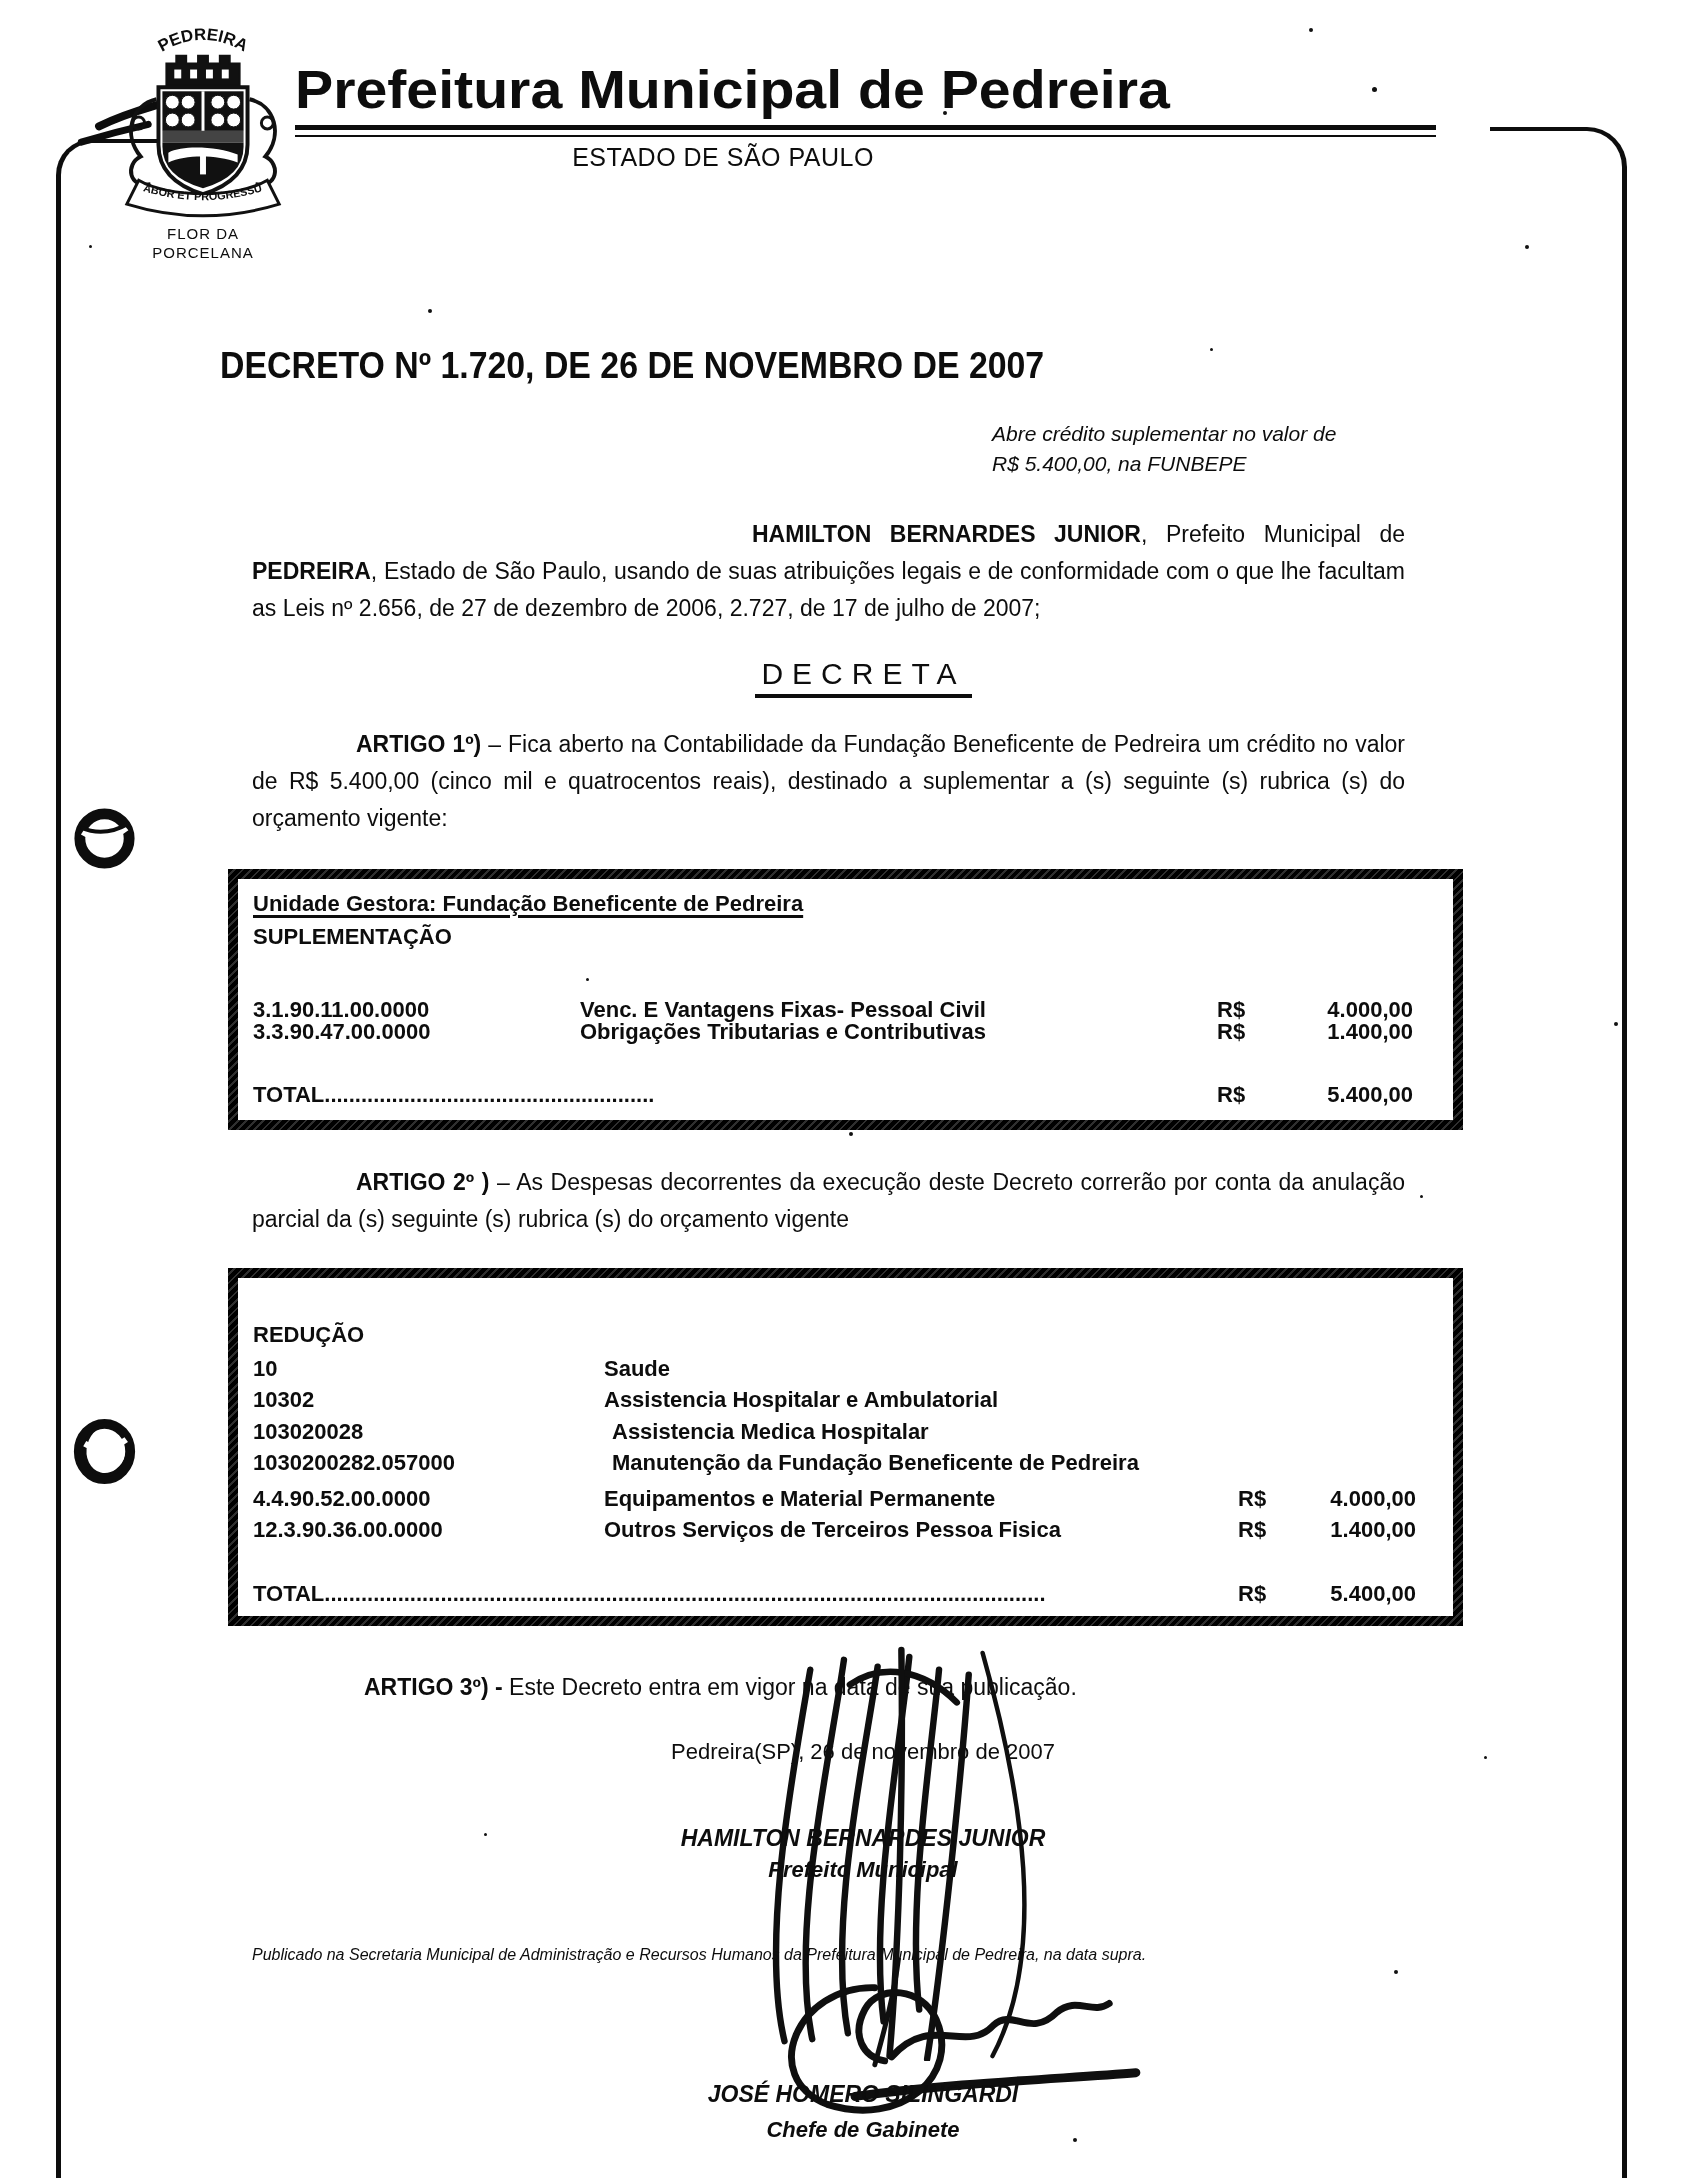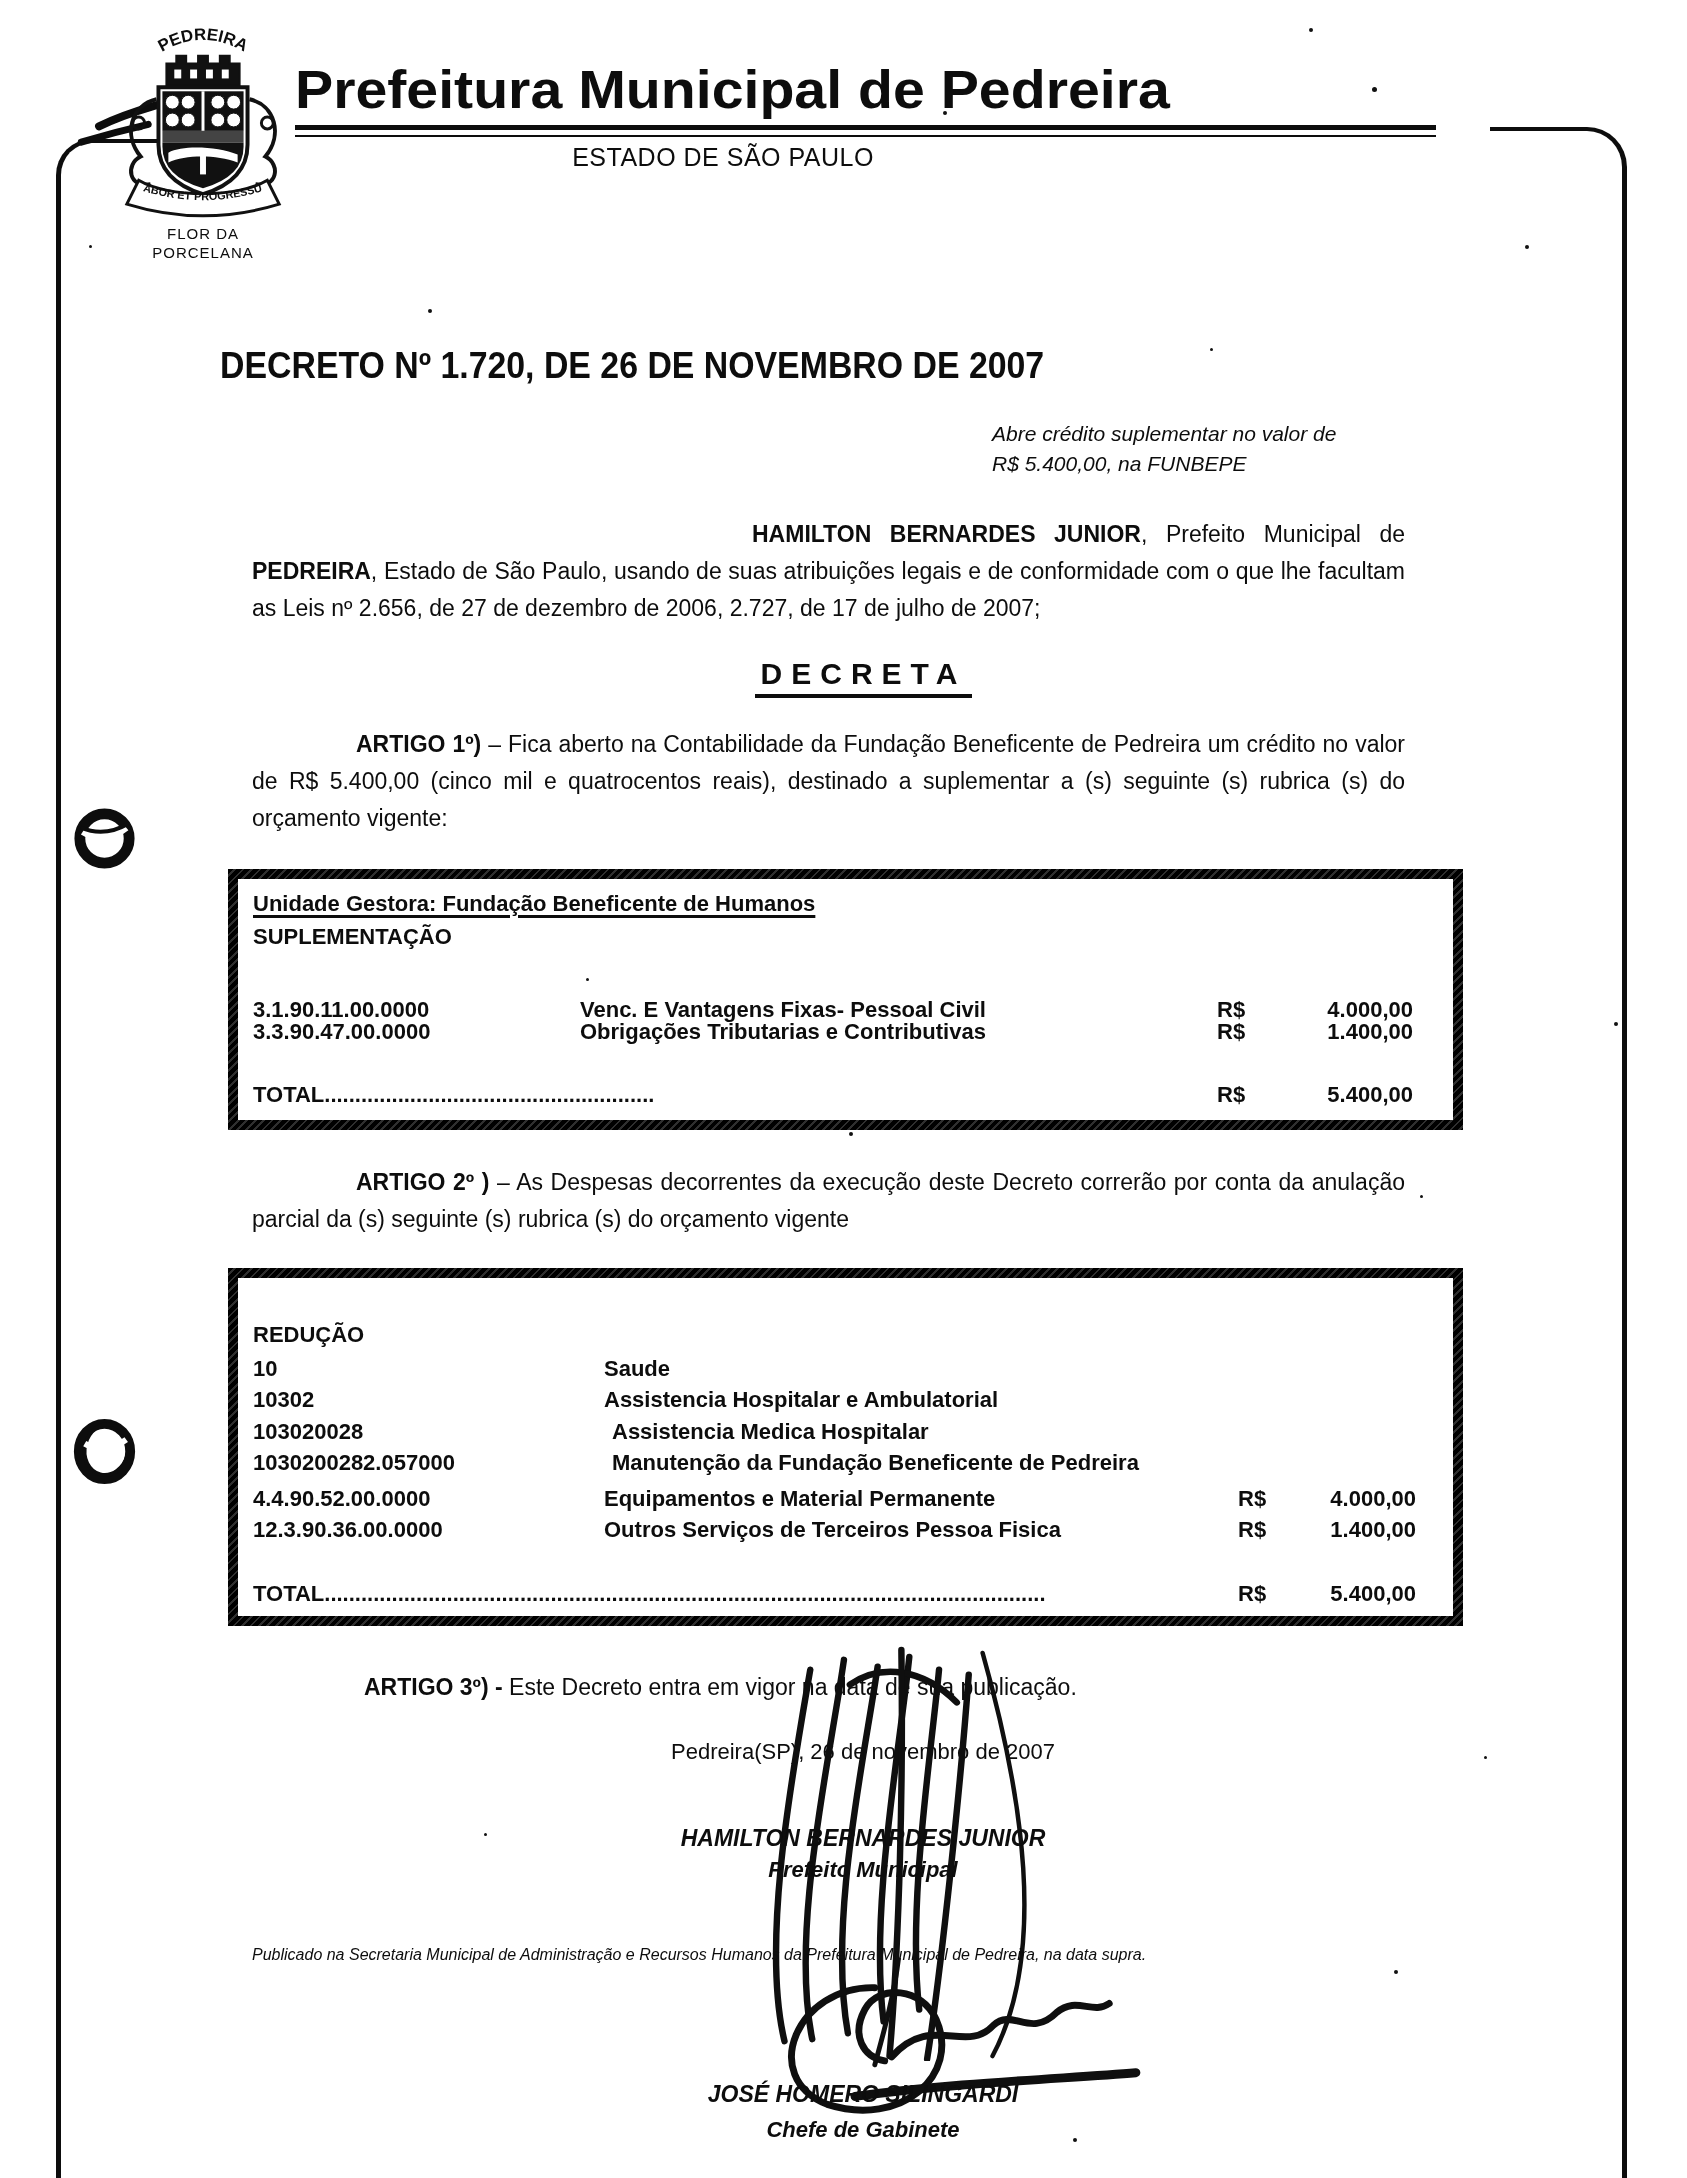--- a/index.html
+++ b/index.html
@@ -31,21 +31,21 @@
 
   .par{position:absolute;left:252px;width:1153px;font-size:23px;line-height:37px;
     text-align:justify;}
   .par .lbl{font-weight:bold;}
   .preamble{top:516px;text-indent:500px;}
   .artigo1{top:726px;text-indent:104px;}
   .artigo2{top:1164px;text-indent:104px;}
   .artigo3{top:1669px;text-indent:112px;text-align:left;}
 
   .decreta-wrap{position:absolute;left:0;top:657px;width:1727px;text-align:center;}
-  .decreta{display:inline-block;font-size:30px;font-weight:bold;letter-spacing:9px;
+  .decreta{display:inline-block;font-size:30px;font-weight:normal;letter-spacing:9px;
     padding:0 6px 3px 6px;border-bottom:4px solid #0d0d0d;}
 
   
   .box{position:absolute;left:228px;width:1235px;background:#fff;box-sizing:border-box;
     border:10px solid #1a1a1a;
     border-image:repeating-linear-gradient(135deg,#000 0 4px,#2f2f2f 4px 6px) 10;
     font-weight:bold;font-size:22px;}
   .box1{top:869px;height:261px;}
   .box2{top:1268px;height:358px;}
   .box-title{position:absolute;left:15px;top:12px;text-decoration:underline;
@@ -155,21 +155,21 @@
 
   <div class="par preamble"><span class="lbl">HAMILTON BERNARDES JUNIOR</span><span>, Prefeito Municipal de </span><span class="lbl">PEDREIRA</span><span>, Estado de São Paulo, usando de suas atribuições legais e de conformidade com o que lhe facultam as Leis nº 2.656, de 27 de dezembro de 2006, 2.727, de 17 de julho de 2007;</span></div>
 
   <div class="decreta-wrap">
     <span class="decreta">DECRETA</span>
   </div>
 
   <div class="par artigo1"><span class="lbl">ARTIGO 1º)</span><span> – Fica aberto na  Contabilidade da Fundação Beneficente de Pedreira um crédito no valor de R$ 5.400,00 (cinco mil e quatrocentos reais), destinado a suplementar a (s) seguinte (s) rubrica (s) do orçamento vigente:</span></div>
 
   <div class="box box1">
-    <div class="box-title">Unidade Gestora: Fundação Beneficente de Humanos</div>
+    <div class="box-title">Unidade Gestora: Fundação Beneficente de Pedreira</div>
     <div class="box-section">SUPLEMENTAÇÃO</div>
     <div class="brow" style="top:118px;">
       <span>3.1.90.11.00.0000</span>
       <span>Venc. E Vantagens Fixas- Pessoal Civil</span>
       <span>R$</span>
       <span class="val">4.000,00</span>
     </div>
     <div class="brow" style="top:140px;">
       <span>3.3.90.47.00.0000</span>
       <span>Obrigações Tributarias e Contributivas</span>

